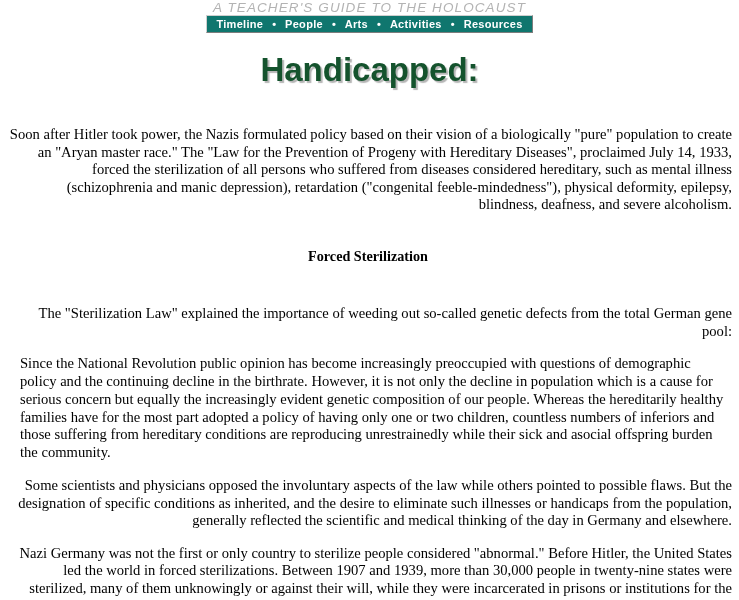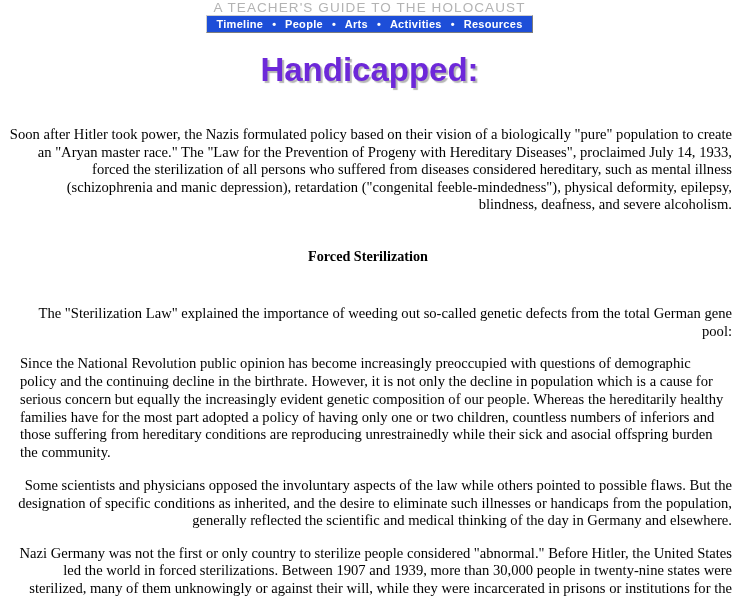--- a/index.html
+++ b/index.html
@@ -21,25 +21,26 @@
     padding-top: 1px;
     text-align: center;
   }
   .site-title {
     font-family: "Liberation Sans", "DejaVu Sans", sans-serif;
     font-size: 13.5px;
     letter-spacing: 1.1px;
     color: #b3b3b3;
     line-height: 13px;
     white-space: nowrap;
+    font-style: italic;
   }
   .navbar {
     display: inline-block;
     margin-top: 1px;
-    background: #1d4ed8;
+    background: #0f766e;
     border: 1px solid #cfcfcf;
     border-right-color: #7d7d7d;
     border-bottom-color: #7d7d7d;
     padding: 1px 9px 2px 9px;
     line-height: 12px;
     white-space: nowrap;
   }
   .nav-item {
     font-family: "Liberation Sans", "DejaVu Sans", sans-serif;
     font-size: 11px;
@@ -57,21 +58,21 @@
 
   
   .title-block {
     text-align: center;
     margin-top: 19px;
   }
   .page-title {
     font-family: "Liberation Sans", "DejaVu Sans", sans-serif;
     font-size: 33px;
     font-weight: bold;
-    color: #6d28d9;
+    color: #14532d;
     letter-spacing: 0px;
     text-shadow: 2px 2px 1px rgba(120,120,120,0.55);
     line-height: 36px;
   }
   .page-subtitle {
     font-family: "Liberation Sans", "DejaVu Sans", sans-serif;
     font-size: 19px;
     font-weight: bold;
     color: #444444;
     margin-top: 12px;

